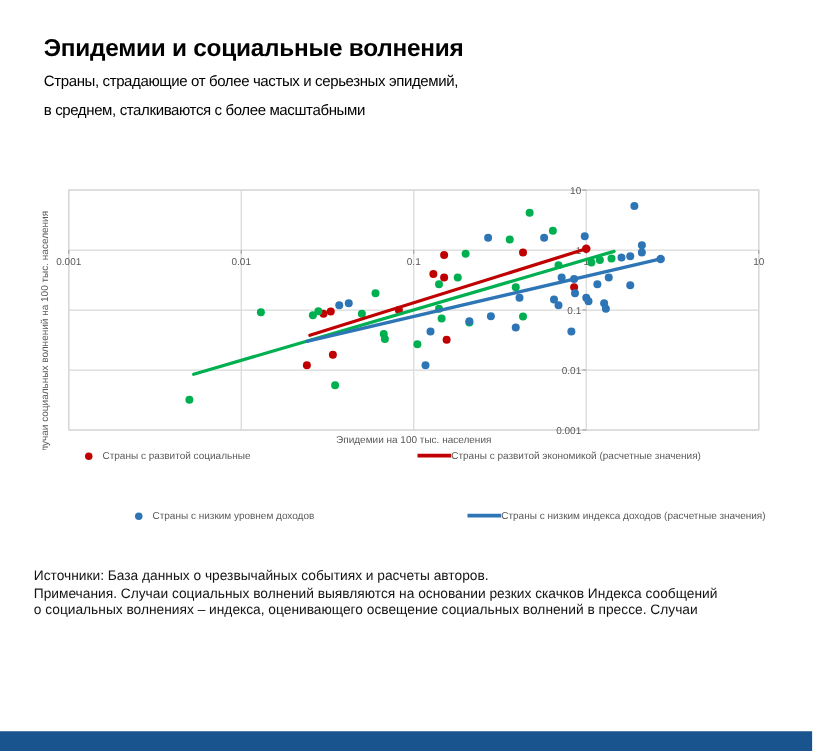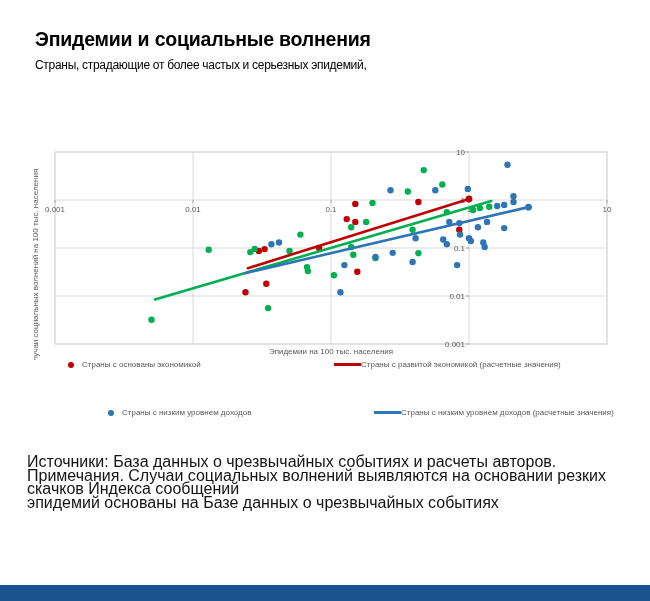--- a/index.html
+++ b/index.html
@@ -9,33 +9,34 @@
          color:#000;letter-spacing:-0.2px;text-align:right;}
   .subtitle{position:absolute;left:35px;top:54px;font-size:12px;line-height:22.5px;
             color:#000;letter-spacing:-0.3px;}
   .chart{position:absolute;left:0;top:145px;width:650px;height:280px;}
   .chart svg{position:absolute;left:0;top:0;}
   .legend{position:absolute;left:0;top:211px;width:650px;height:70px;font-size:8px;color:#595959;}
   .legend-row{position:absolute;left:0;width:650px;height:16px;}
   .legend-item{position:absolute;display:flex;align-items:center;white-space:nowrap;}
   .legend-dot{width:6px;height:6px;border-radius:50%;margin-right:8px;flex:0 0 auto;}
   .legend-line{width:27px;height:2.6px;flex:0 0 auto;}
-  .footnotes{position:absolute;left:27px;top:455px;width:610px;font-size:16px;
+  .footnotes{position:absolute;left:27px;top:455px;width:610px;font-size:11px;
              line-height:13.5px;color:#141414;}
   .banner{position:absolute;left:0;top:547px;width:650px;height:56px;display:flex;
           align-items:center;justify-content:center;margin-top:38px;}
   .banner span{color:#fff;font-weight:bold;font-size:11.5px;letter-spacing:0.4px;}
 </style>
 </head>
 <body>
 
 <div class="page">
   <h1 class="title">Эпидемии и социальные волнения</h1>
   <div class="subtitle" id="subtitle">
       <div>Страны, страдающие от более частых и серьезных эпидемий,</div>
+      <div>в среднем, сталкиваются с более масштабными</div>
     </div>
 
   <div class="chart">
     <svg id="plot" width="650" height="215" viewBox="0 0 650 215">
         <line x1="55" y1="7" x2="55" y2="199" stroke="#d9d9d9" stroke-width="1"></line>
         <line x1="193" y1="7" x2="193" y2="199" stroke="#d9d9d9" stroke-width="1"></line>
         <line x1="331" y1="7" x2="331" y2="199" stroke="#d9d9d9" stroke-width="1"></line>
         <line x1="469" y1="7" x2="469" y2="199" stroke="#d9d9d9" stroke-width="1"></line>
         <line x1="607" y1="7" x2="607" y2="199" stroke="#d9d9d9" stroke-width="1"></line>
         <line x1="55" y1="7" x2="607" y2="7" stroke="#d9d9d9" stroke-width="1"></line>
@@ -134,42 +135,42 @@
         <line x1="247.9157211967412" y1="123.17038736239311" x2="469" y2="53.98291364464296" stroke="#C00000" stroke-width="2.6" stroke-linecap="round"></line>
         <circle cx="469" cy="53.98291364464296" r="3.4" fill="#C00000"></circle>
         <line x1="154.95007000490892" y1="154.38789156571394" x2="491.2687843084265" y2="56.069266946135315" stroke="#00B050" stroke-width="2.6" stroke-linecap="round"></line>
         <line x1="245.46915135620165" y1="128.0981797734562" x2="528.5281994539403" y2="62.13959926148436" stroke="#2E75B6" stroke-width="2.6" stroke-linecap="round"></line>
         <circle cx="528.5281994539403" cy="62.13959926148436" r="3.4" fill="#2E75B6"></circle>
       </svg>
     <div class="legend" id="legend">
         <div class="legend-row" style="top: 4px;">
           <div class="legend-item" style="left: 68px; top: 0px;">
             <span class="legend-dot" style="background: rgb(192, 0, 0);"></span>
-            <span>Страны с основаны экономикой</span>
+            <span>Страны с развитой социальные</span>
           </div>
           <div class="legend-item" style="left: 334px; top: 0px; justify-content: flex-end;">
             <span class="legend-line" style="background: rgb(192, 0, 0);"></span>
             <span>Страны с развитой экономикой (расчетные значения)</span>
           </div>
         </div>
         <div class="legend-row" style="top: 52px; margin-left: 40px;">
           <div class="legend-item" style="left: 68px; top: 0px;">
             <span class="legend-dot" style="background: rgb(46, 117, 182);"></span>
             <span>Страны с низким уровнем доходов</span>
           </div>
           <div class="legend-item" style="left: 334px; top: 0px;">
             <span class="legend-line" style="background: rgb(46, 117, 182);"></span>
-            <span>Страны с низким уровнем доходов (расчетные значения)</span>
+            <span>Страны с низким индекса доходов (расчетные значения)</span>
           </div>
         </div>
       </div>
   </div>
 
   <div class="footnotes" id="footnotes">
       <div>Источники: База данных о чрезвычайных событиях и расчеты авторов.</div>
       <div>Примечания. Случаи социальных волнений выявляются на основании резких скачков Индекса сообщений</div>
-      <div>эпидемий основаны на Базе данных о чрезвычайных событиях</div>
+      <div>о социальных волнениях – индекса, оценивающего освещение социальных волнений в прессе. Случаи</div>
     </div>
 
   <div class="banner" id="banner" style="background: rgb(25, 84, 142);">
     <span>МЕЖДУНАРОДНЫЙ ВАЛЮТНЫЙ ФОНД</span>
   </div>
 </div>
 
 </body></html>

